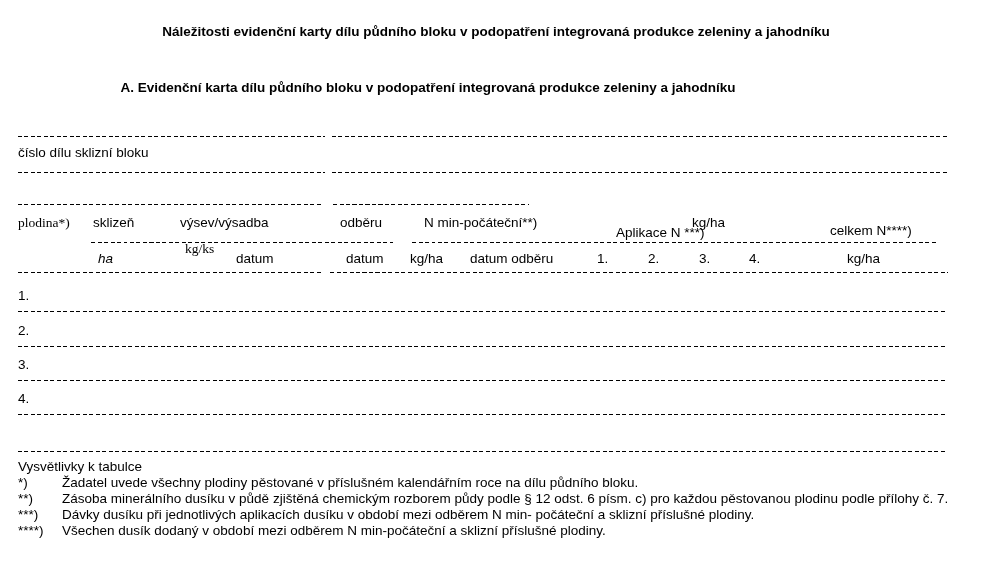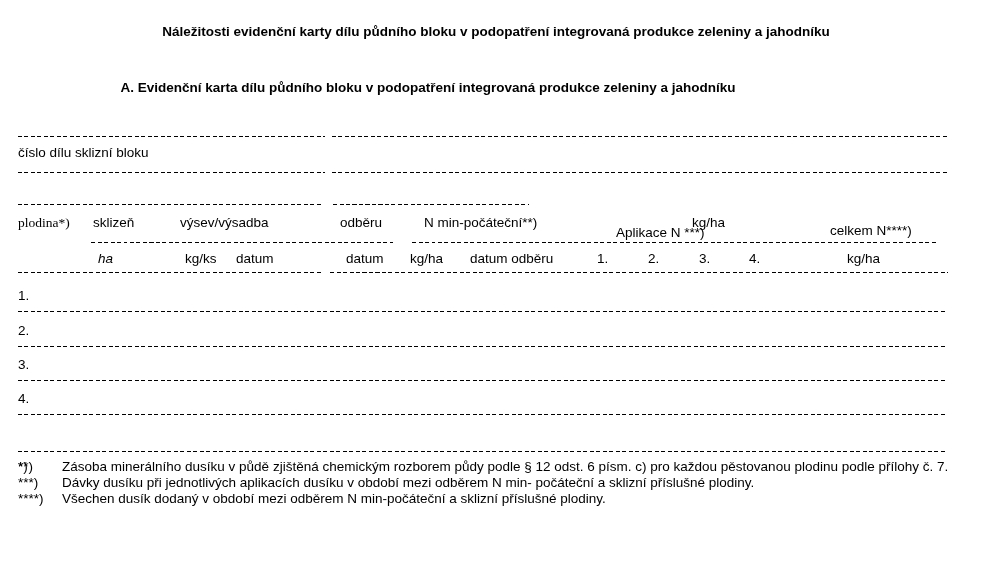--- a/index.html
+++ b/index.html
@@ -68,21 +68,21 @@
   <div class="abs" style="left:340px; top:215px;">odběru</div>
   <div class="abs" style="left:416px; top:215px;margin-left:8px;">N min-počáteční**)</div>
   <div class="abs" style="left:568px; top:225px;margin-left:48px;">Aplikace N ***)</div>
   <div class="abs" style="left:692px; top:215px;">kg/ha</div>
   <div class="abs" style="left:830px; top:215px;margin-top:8px;">celkem N****)</div>
 
   <div class="dash" style="left:91px;  top:242px; width:302px;"></div>
   <div class="dash" style="left:412px; top:242px; width:526px;"></div>
 
   <div class="abs" style="left:98px;  top:251px;font-style:italic;">ha</div>
-  <div class="abs" style="left:185px; top:251px;">kg/ks</div>
+  <div class="abs" style="left:185px; top:241px;font-family:Liberation Serif, serif;">kg/ks</div>
   <div class="abs" style="left:236px; top:251px;">datum</div>
   <div class="abs" style="left:346px; top:251px;">datum</div>
   <div class="abs" style="left:410px; top:251px;">kg/ha</div>
   <div class="abs" style="left:470px; top:251px;">datum odběru</div>
   <div class="abs" style="left:597px; top:251px;">1.</div>
   <div class="abs" style="left:648px; top:251px;">2.</div>
   <div class="abs" style="left:699px; top:251px;">3.</div>
   <div class="abs" style="left:749px; top:251px;">4.</div>
   <div class="abs" style="left:847px; top:251px;">kg/ha</div>
 
@@ -97,22 +97,24 @@
 
   <div class="abs" style="left:18px; top:357px;">3.</div>
   <div class="dash" style="left:18px; top:380px; width:929px;"></div>
 
   <div class="abs" style="left:18px; top:391px;">4.</div>
   <div class="dash" style="left:18px; top:414px; width:929px;"></div>
 
   <div class="dash" style="left:18px; top:451px; width:929px;"></div>
 
   <div class="footnotes">
+    <div>Vysvětlivky k tabulce</div>
     <div class="fn">
       <span class="marker">*)</span>
+      <span>Žadatel uvede všechny plodiny pěstované v příslušném kalendářním roce na dílu půdního bloku.</span>
     </div>
     <div class="fn">
       <span class="marker">**)</span>
       <span>Zásoba minerálního dusíku v půdě zjištěná chemickým rozborem půdy podle § 12 odst. 6 písm. c) pro každou pěstovanou plodinu podle přílohy č. 7.</span>
     </div>
     <div class="fn">
       <span class="marker">***)</span>
       <span>Dávky dusíku při jednotlivých aplikacích dusíku v období mezi odběrem N min- počáteční a sklizní příslušné plodiny.</span>
     </div>
     <div class="fn">

